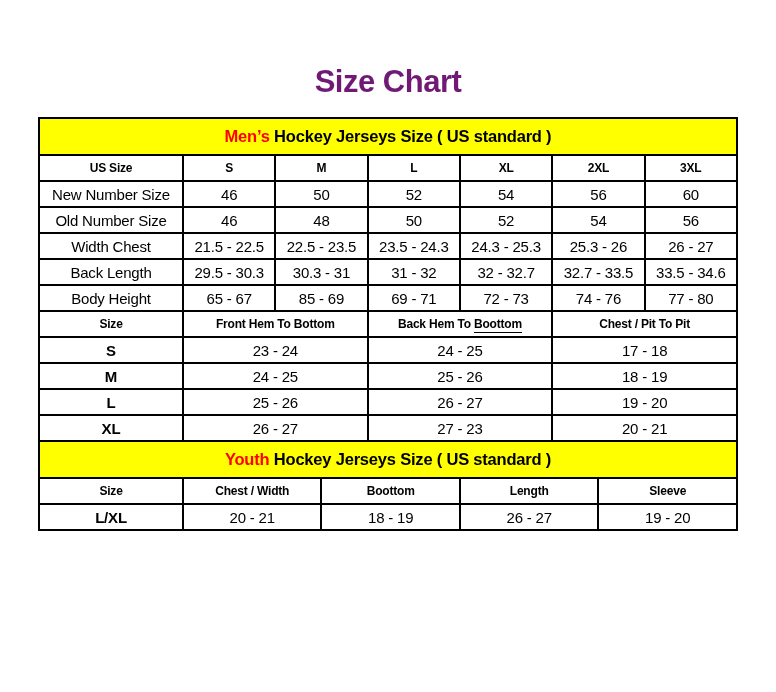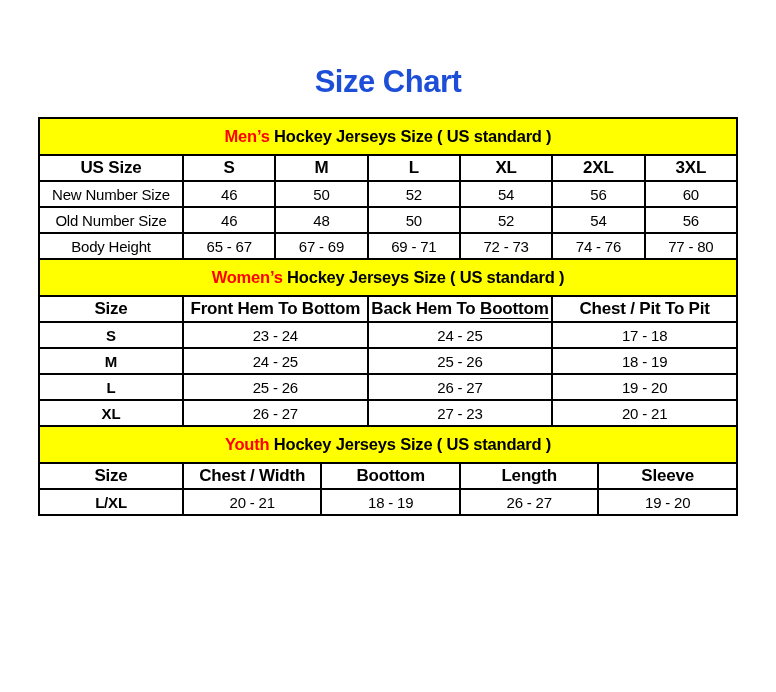--- a/index.html
+++ b/index.html
@@ -7,21 +7,21 @@
     margin: 0; padding: 0;
     width: 776px; height: 692px;
     background: #ffffff;
     font-family: "Liberation Sans", sans-serif;
     color: #000000;
   }
   h1.page-title {
     margin: 0;
     padding-top: 64px;
     text-align: center;
-    color: #1d4ed8;
+    color: #701a75;
     font-size: 31px;
     font-weight: bold;
     letter-spacing: -0.5px;
   }
   table.size-chart {
     border-collapse: collapse;
     table-layout: fixed;
     width: 700px;
     margin: 17px 0 0 38px;
     letter-spacing: -0.2px;
@@ -36,21 +36,21 @@
     overflow: hidden;
     white-space: nowrap;
   }
   tr.banner td {
     background: #ffff00;
     font-weight: bold;
     font-size: 16.5px;
     height: 37px;
     margin-left: 44px;
   }
-  tr.head td { font-weight: bold; font-size: 17px; }
+  tr.head td { font-weight: bold; font-size: 12px; }
   td.blabel { font-weight: bold; }
   .red { color: #ff0000; }
   .squiggle {
     text-decoration-line: underline;
     text-decoration-style: wavy;
     text-decoration-color: #e00000;
     text-decoration-thickness: 1px;
     text-underline-offset: 4px;
     text-decoration: underline;
   }
@@ -102,34 +102,49 @@
     <tr>
       <td>Old Number Size</td>
       <td colspan="2">46</td>
       <td colspan="2">48</td>
       <td colspan="2">50</td>
       <td colspan="2">52</td>
       <td colspan="2">54</td>
       <td colspan="2">56</td>
     </tr>
     <tr>
+      <td>Width Chest</td>
+      <td colspan="2">21.5 - 22.5</td>
+      <td colspan="2">22.5 - 23.5</td>
+      <td colspan="2">23.5 - 24.3</td>
+      <td colspan="2">24.3 - 25.3</td>
+      <td colspan="2">25.3 - 26</td>
+      <td colspan="2">26 - 27</td>
+    </tr>
+    <tr>
+      <td>Back Length</td>
+      <td colspan="2">29.5 - 30.3</td>
+      <td colspan="2">30.3 - 31</td>
+      <td colspan="2">31 - 32</td>
+      <td colspan="2">32 - 32.7</td>
+      <td colspan="2">32.7 - 33.5</td>
+      <td colspan="2">33.5 - 34.6</td>
+    </tr>
+    <tr>
       <td>Body Height</td>
       <td colspan="2">65 - 67</td>
-      <td colspan="2">67 - 69</td>
+      <td colspan="2">85 - 69</td>
       <td colspan="2">69 - 71</td>
       <td colspan="2">72 - 73</td>
       <td colspan="2">74 - 76</td>
       <td colspan="2">77 - 80</td>
     </tr>
   </tbody>
 
   <tbody>
-    <tr class="banner">
-      <td colspan="13"><span class="red">Women’s</span><span> Hockey Jerseys Size ( US standard )</span></td>
-    </tr>
     <tr class="head">
       <td>Size</td>
       <td colspan="4">Front Hem To Bottom</td>
       <td colspan="4"><span>Back Hem To </span><span class="squiggle">Boottom</span></td>
       <td colspan="4">Chest / Pit To Pit</td>
     </tr>
     <tr>
       <td class="blabel">S</td>
       <td colspan="4">23 - 24</td>
       <td colspan="4">24 - 25</td>

